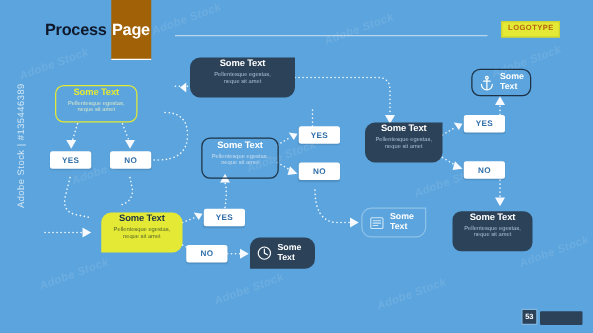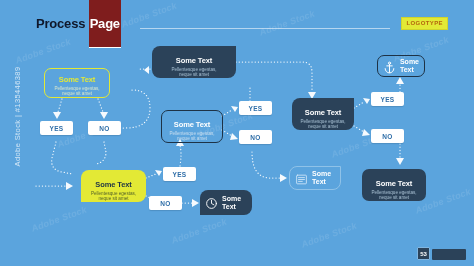--- a/index.html
+++ b/index.html
@@ -21,31 +21,31 @@
   .wm-tile{
     position:absolute;color:#ffffff;opacity:.10;font-size:9px;
     font-weight:700;font-style:italic;letter-spacing:.3px;
     transform:rotate(-20deg);pointer-events:none;white-space:nowrap;
   }
 
   
   .header{position:absolute;left:36px;top:16px;right:26px;height:18px;}
   .title{position:absolute;left:0;top:0;font-size:13px;font-weight:700;letter-spacing:-.2px;white-space:nowrap;}
   .title .w1{color:#0f172a;}
-  .title .w2{color:#ffffff;background:#7f1d1d;border-bottom:1.5px solid #ffffff;padding:16px 1px;}
+  .title .w2{color:#ffffff;background:#a16207;border-bottom:1.5px solid #ffffff;padding:16px 1px;}
   .rule{position:absolute;left:104px;right:58px;top:12px;height:1px;background:rgba(255,255,255,.55);}
   .logotype{
     position:absolute;right:0;top:1px;background:#e3e935;color:#b4650f;
     font-size:6px;font-weight:700;letter-spacing:.4px;padding:2px 4px 2px 4px;
     line-height:7px;border:1px solid #cfd42c;
   }
 
   
   .node{position:absolute;box-sizing:border-box;display:flex;flex-direction:column;
-        align-items:center;justify-content:flex-end;text-align:center;}
+        align-items:center;justify-content:flex-start;text-align:center;}
   .node .t{font-size:7.5px;font-weight:700;line-height:9px;letter-spacing:-.1px;}
   .node .b{font-size:4.6px;line-height:5.6px;margin-top:1.5px;opacity:.85;}
 
   .dark{background:#2b4259;color:#ffffff;}
   .dark .b{color:#bcd4e6;}
   .outline-dark{background:transparent;border:1.6px solid #1d3246;color:#ffffff;}
   .outline-dark .t{color:#ffffff;}
   .outline-dark .b{color:#d7e6f2;}
   .outline-yellow{background:transparent;border:1.6px solid #e3e935;}
   .outline-yellow .t{color:#e3e935;}

